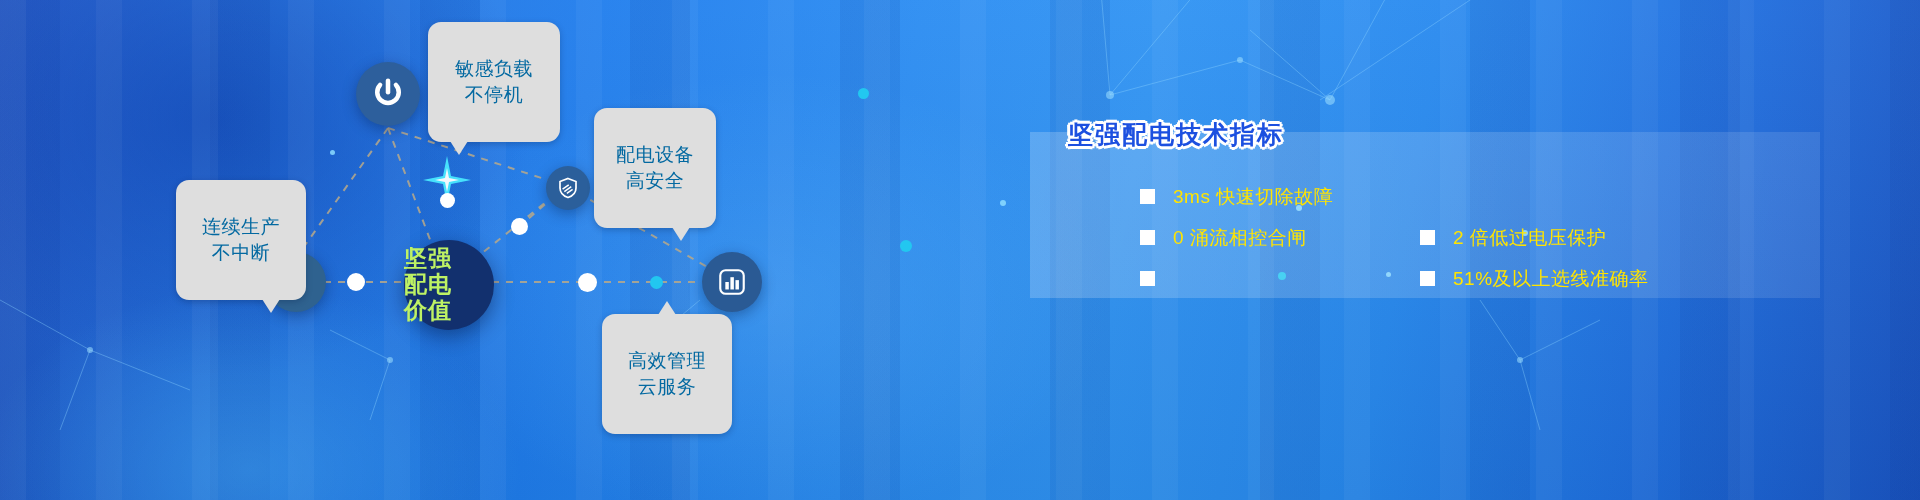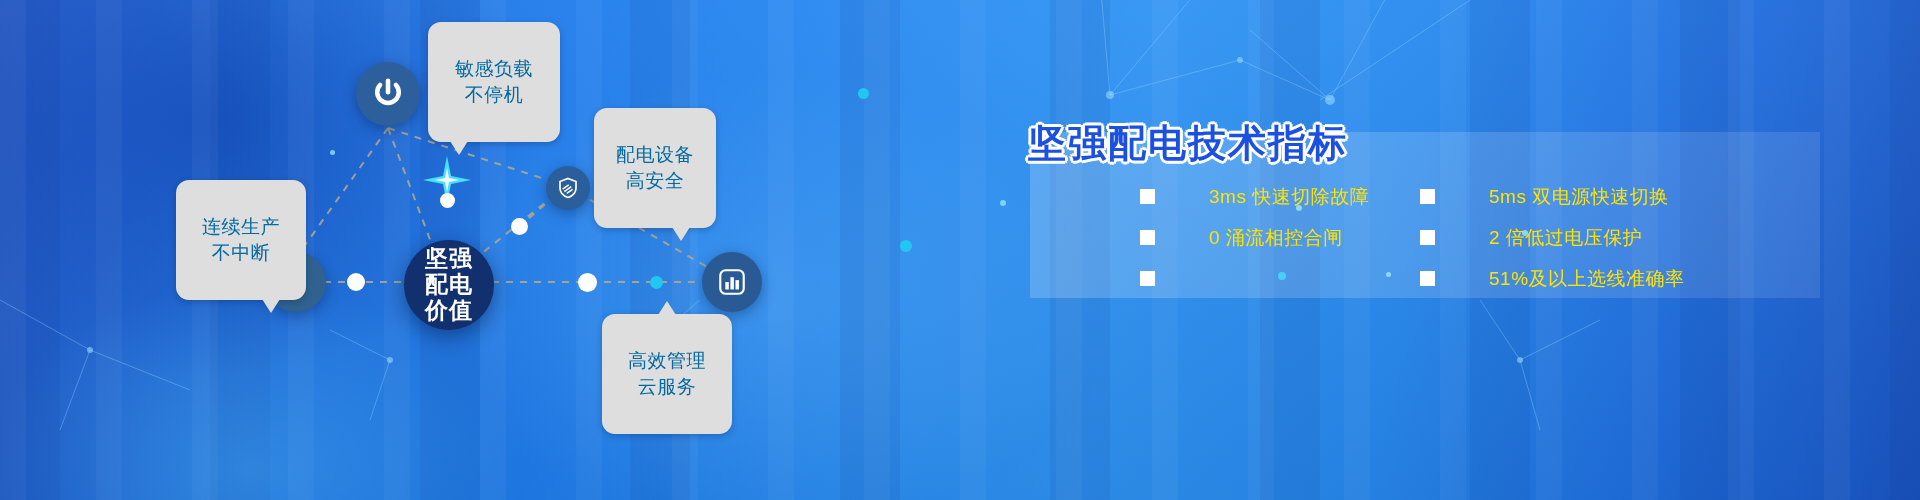--- a/index.html
+++ b/index.html
@@ -42,41 +42,41 @@
     border-right:9px solid transparent;border-top:14px solid #dedede;}
   .tail-t{top:-13px;left:50%;margin-left:-9px;border-left:9px solid transparent;
     border-right:9px solid transparent;border-bottom:14px solid #dedede;}
 
   
   .node{position:absolute;border-radius:50%;display:flex;align-items:center;
     justify-content:center;box-shadow:0 4px 14px rgba(2,20,60,.35);}
   .node-dark{background:#2a5c96;}
   .node-darker{background:#2b5e99;}
   .center-node{position:absolute;border-radius:50%;background:#12306e;
-    color:#ffffff;font-weight:bold;font-size:23px;line-height:1.12;text-align:center;
-    display:flex;align-items:center;justify-content:center;
+    color:#bef264;font-weight:bold;font-size:23px;line-height:1.12;text-align:center;
+    display:flex;align-items:center;justify-content:flex-start;
     box-shadow:0 6px 20px rgba(0,15,55,.45);letter-spacing:1px;}
   .center-node span{display:block;}
 
   .dot-w{position:absolute;border-radius:50%;background:#ffffff;}
   .dot-c{position:absolute;border-radius:50%;background:#22c7f0;}
   .dot-s{position:absolute;border-radius:50%;background:rgba(140,220,255,.85);}
 
   
   .panel{position:absolute;left:1030px;top:132px;width:790px;height:166px;
     background:linear-gradient(100deg, rgba(255,255,255,.20) 0%, rgba(255,255,255,.16) 45%, rgba(255,255,255,.10) 100%);
   }
-  .panel-title{position:absolute;left:1028px;top:118px;font-size:38px;font-weight:bold;
+  .panel-title{position:absolute;left:1068px;top:118px;font-size:25px;font-weight:bold;
     color:#1c50e0;letter-spacing:2px;
     text-shadow:
       -2px -2px 0 #fff, 2px -2px 0 #fff, -2px 2px 0 #fff, 2px 2px 0 #fff,
       -3px 0 0 #fff, 3px 0 0 #fff, 0 -3px 0 #fff, 0 3px 0 #fff;}
   .spec-grid{position:absolute;left:1140px;top:176px;width:700px;}
   .spec-row{display:flex;}
-  .spec-cell{display:flex;align-items:center;height:41px;gap:36px;}
+  .spec-cell{display:flex;align-items:center;height:41px;}
   .spec-cell.left{width:280px;}
   .spec-bullet{width:15px;height:15px;background:#ffffff;margin-right:18px;flex:none;}
   .spec-text{color:#ffe400;font-size:19px;letter-spacing:.5px;white-space:nowrap;}
 </style>
 </head>
 <body>
 
 <div class="stage">
 
   <div class="glowTL"></div>
@@ -206,24 +206,20 @@
   <div class="panel"></div>
 
   <div class="panel-title">坚强配电技术指标</div>
 
   <div class="spec-grid">
     <div class="spec-row">
       <div class="spec-cell left">
         <span class="spec-bullet"></span>
         <span class="spec-text">3ms 快速切除故障</span>
       </div>
-      <div class="spec-cell">
-        <span class="spec-bullet"></span>
-        <span class="spec-text">5ms 双电源快速切换</span>
-      </div>
     </div>
     <div class="spec-row">
       <div class="spec-cell left">
         <span class="spec-bullet"></span>
         <span class="spec-text">0 涌流相控合闸</span>
       </div>
       <div class="spec-cell">
         <span class="spec-bullet"></span>
         <span class="spec-text">2 倍低过电压保护</span>
       </div>

